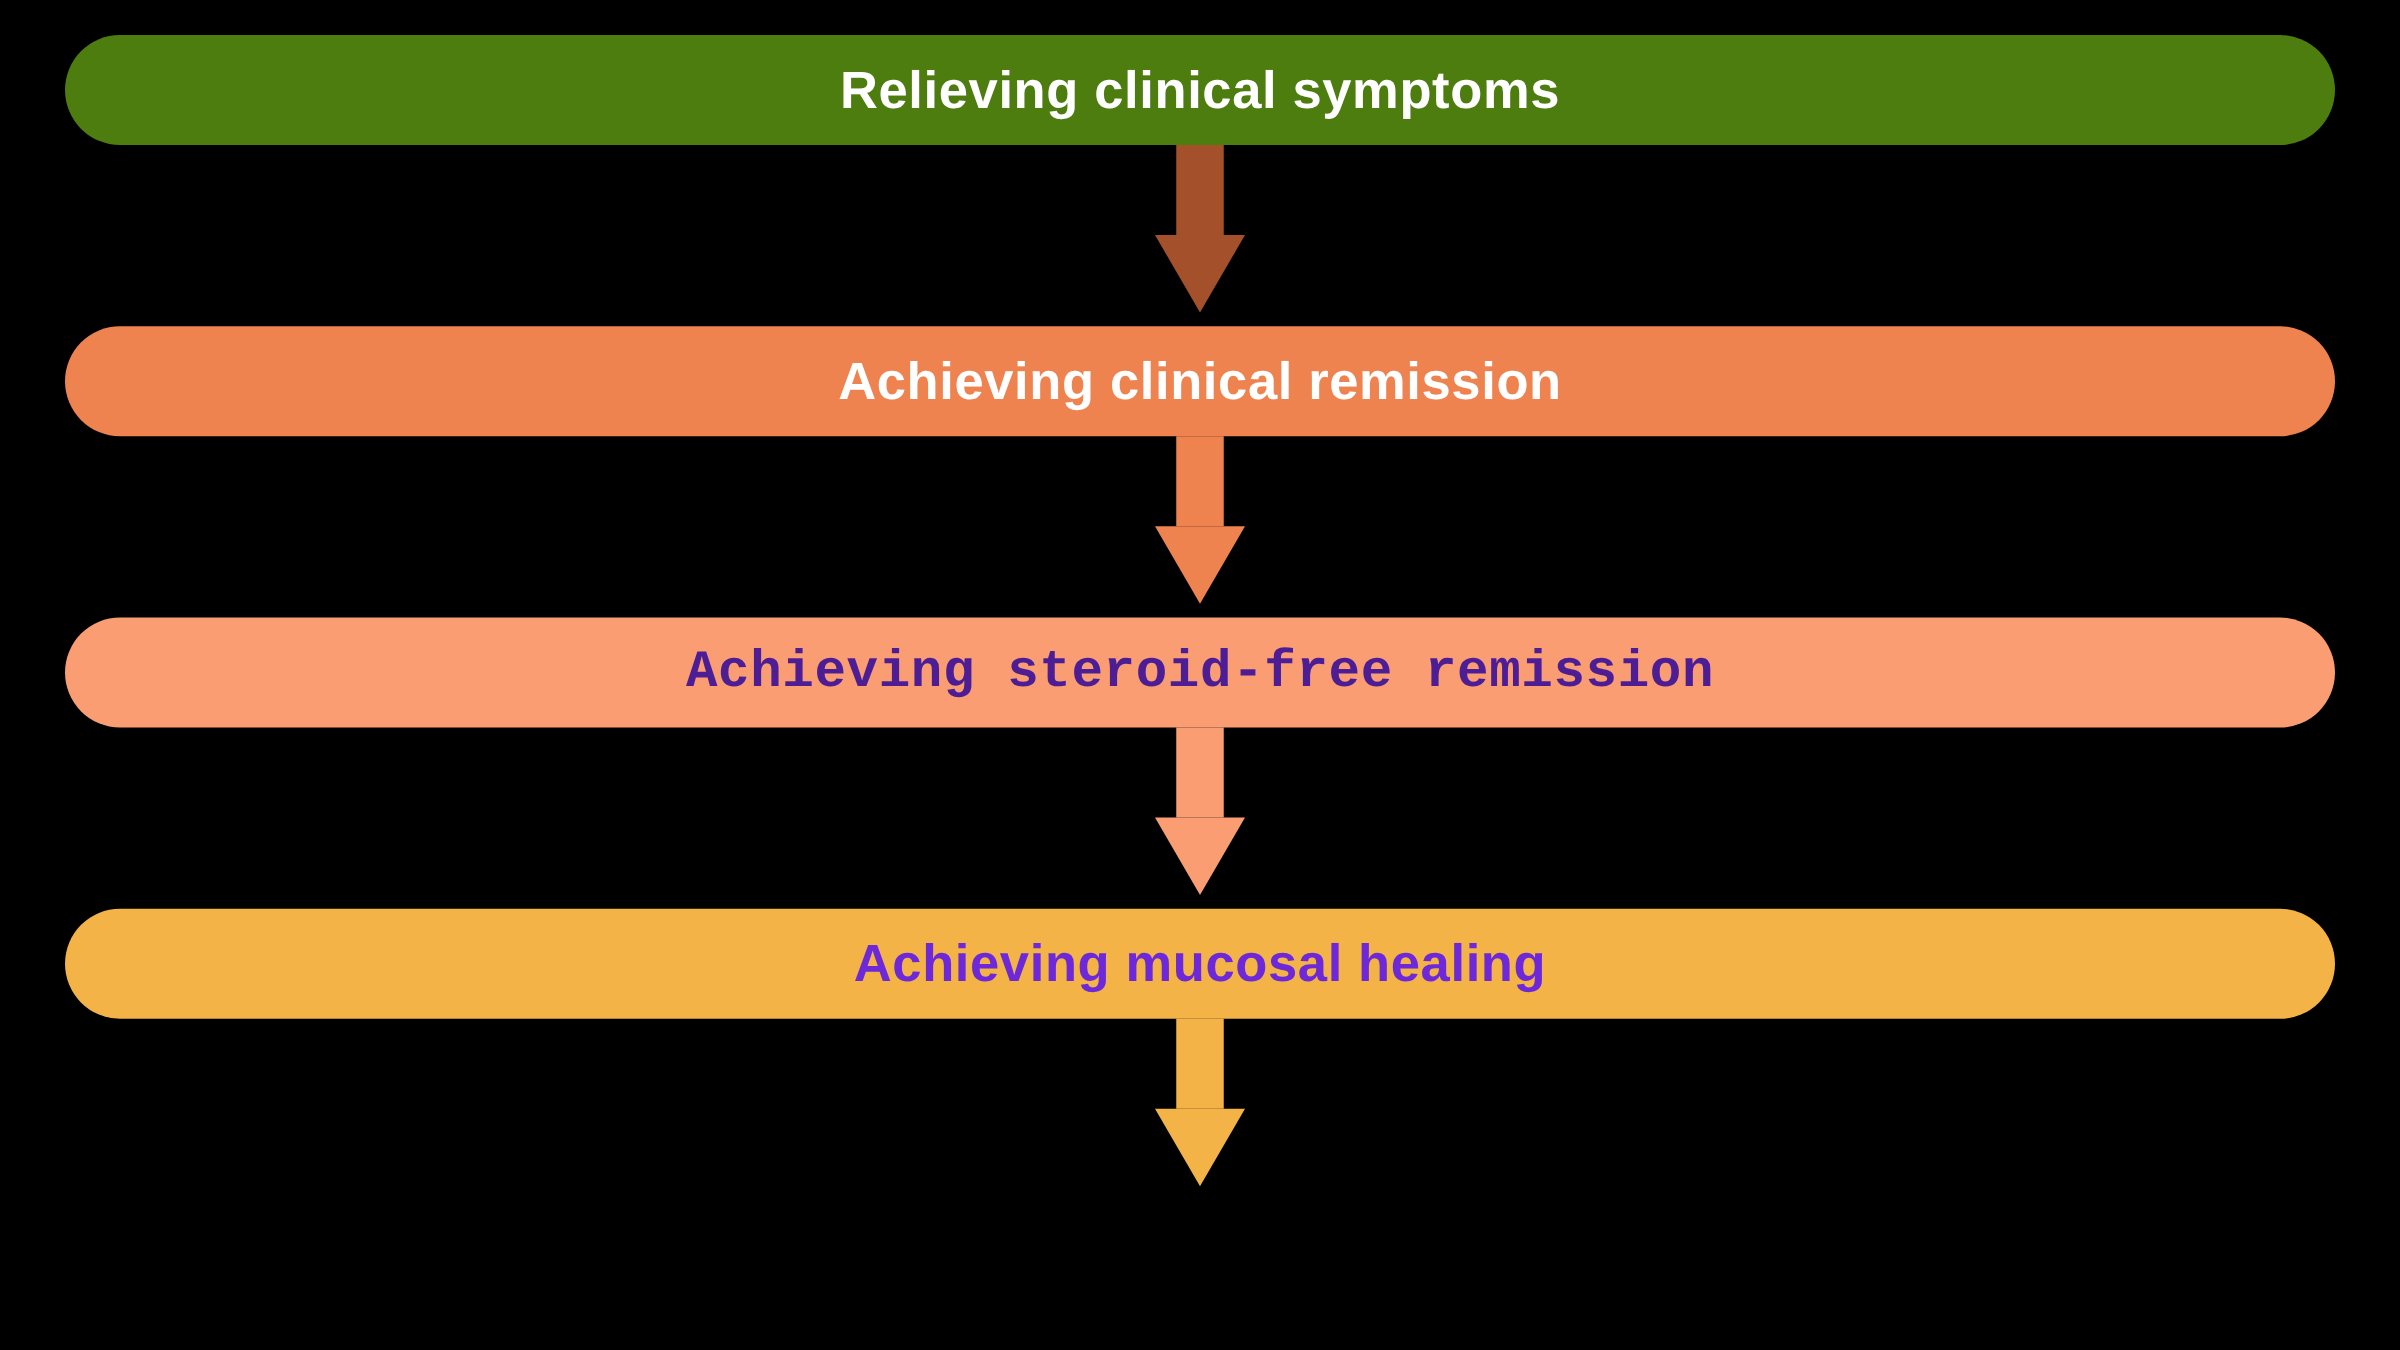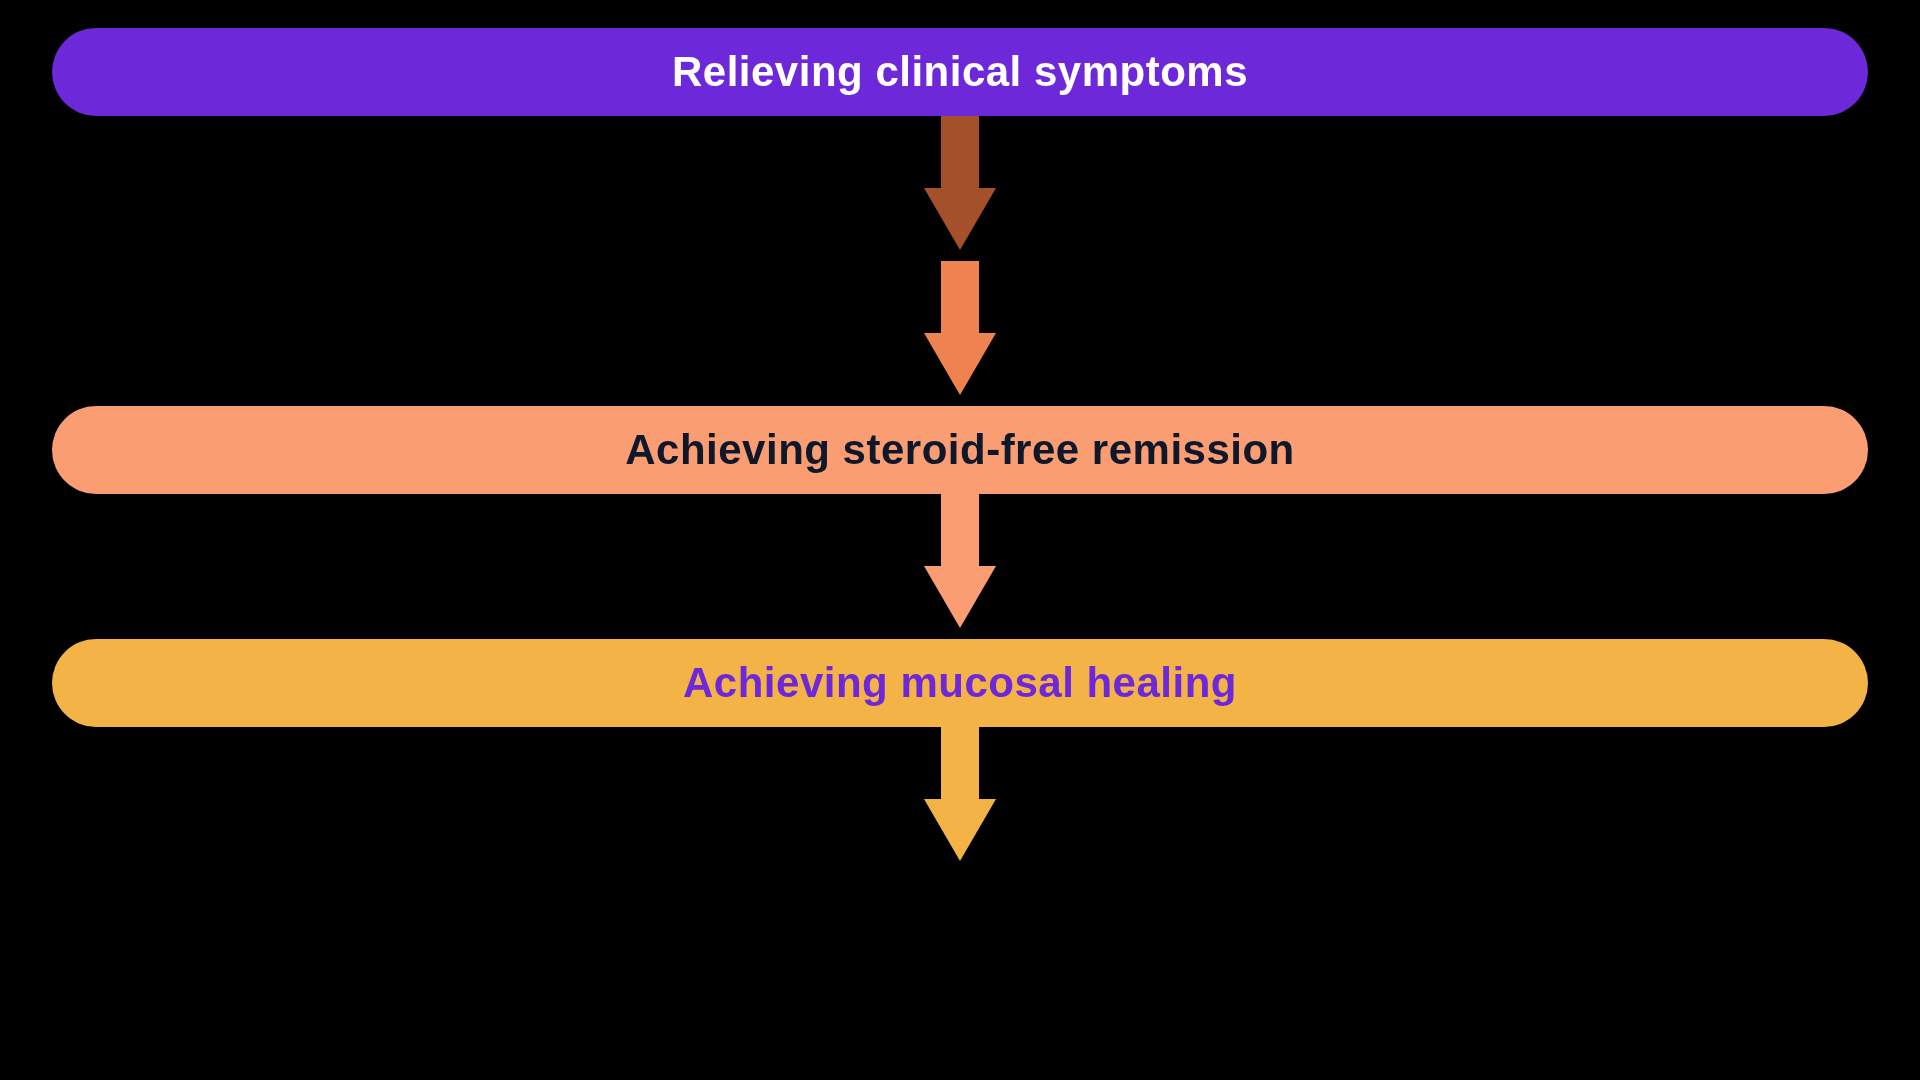--- a/index.html
+++ b/index.html
@@ -54,37 +54,40 @@
     border-left: 36px solid transparent;
     border-right: 36px solid transparent;
     border-top: 62px solid #000;
   }
 </style>
 </head>
 <body style="background: rgb(0, 0, 0);">
 
 <div class="diagram">
 
-  <div class="step-bar" style="background: #6d28d9;">
+  <div class="step-bar" style="background: #4d7c0f;">
     <span class="step-label" style="color: rgb(255, 255, 255);">Relieving clinical symptoms</span>
   </div>
 
   <div class="arrow">
     <div class="arrow-shaft" style="background: rgb(164, 80, 42);"></div>
     <div class="arrow-head" style="border-top-color: rgb(164, 80, 42);"></div>
   </div>
 
+  <div class="step-bar" style="background: rgb(238, 131, 80);">
+    <span class="step-label" style="color: rgb(255, 255, 255);">Achieving clinical remission</span>
+  </div>
 
   <div class="arrow">
     <div class="arrow-shaft" style="background: rgb(238, 131, 80);"></div>
     <div class="arrow-head" style="border-top-color: rgb(238, 131, 80);"></div>
   </div>
 
   <div class="step-bar" style="background: rgb(250, 157, 114);">
-    <span class="step-label" style="color: #0f172a;">Achieving steroid-free remission</span>
+    <span class="step-label" style="color: #4c1d95; font-family: Liberation Mono, monospace;">Achieving steroid-free remission</span>
   </div>
 
   <div class="arrow">
     <div class="arrow-shaft" style="background: rgb(250, 157, 114);"></div>
     <div class="arrow-head" style="border-top-color: rgb(250, 157, 114);"></div>
   </div>
 
   <div class="step-bar" style="background: rgb(243, 179, 71);">
     <span class="step-label" style="color: #6d28d9;">Achieving mucosal healing</span>
   </div>

